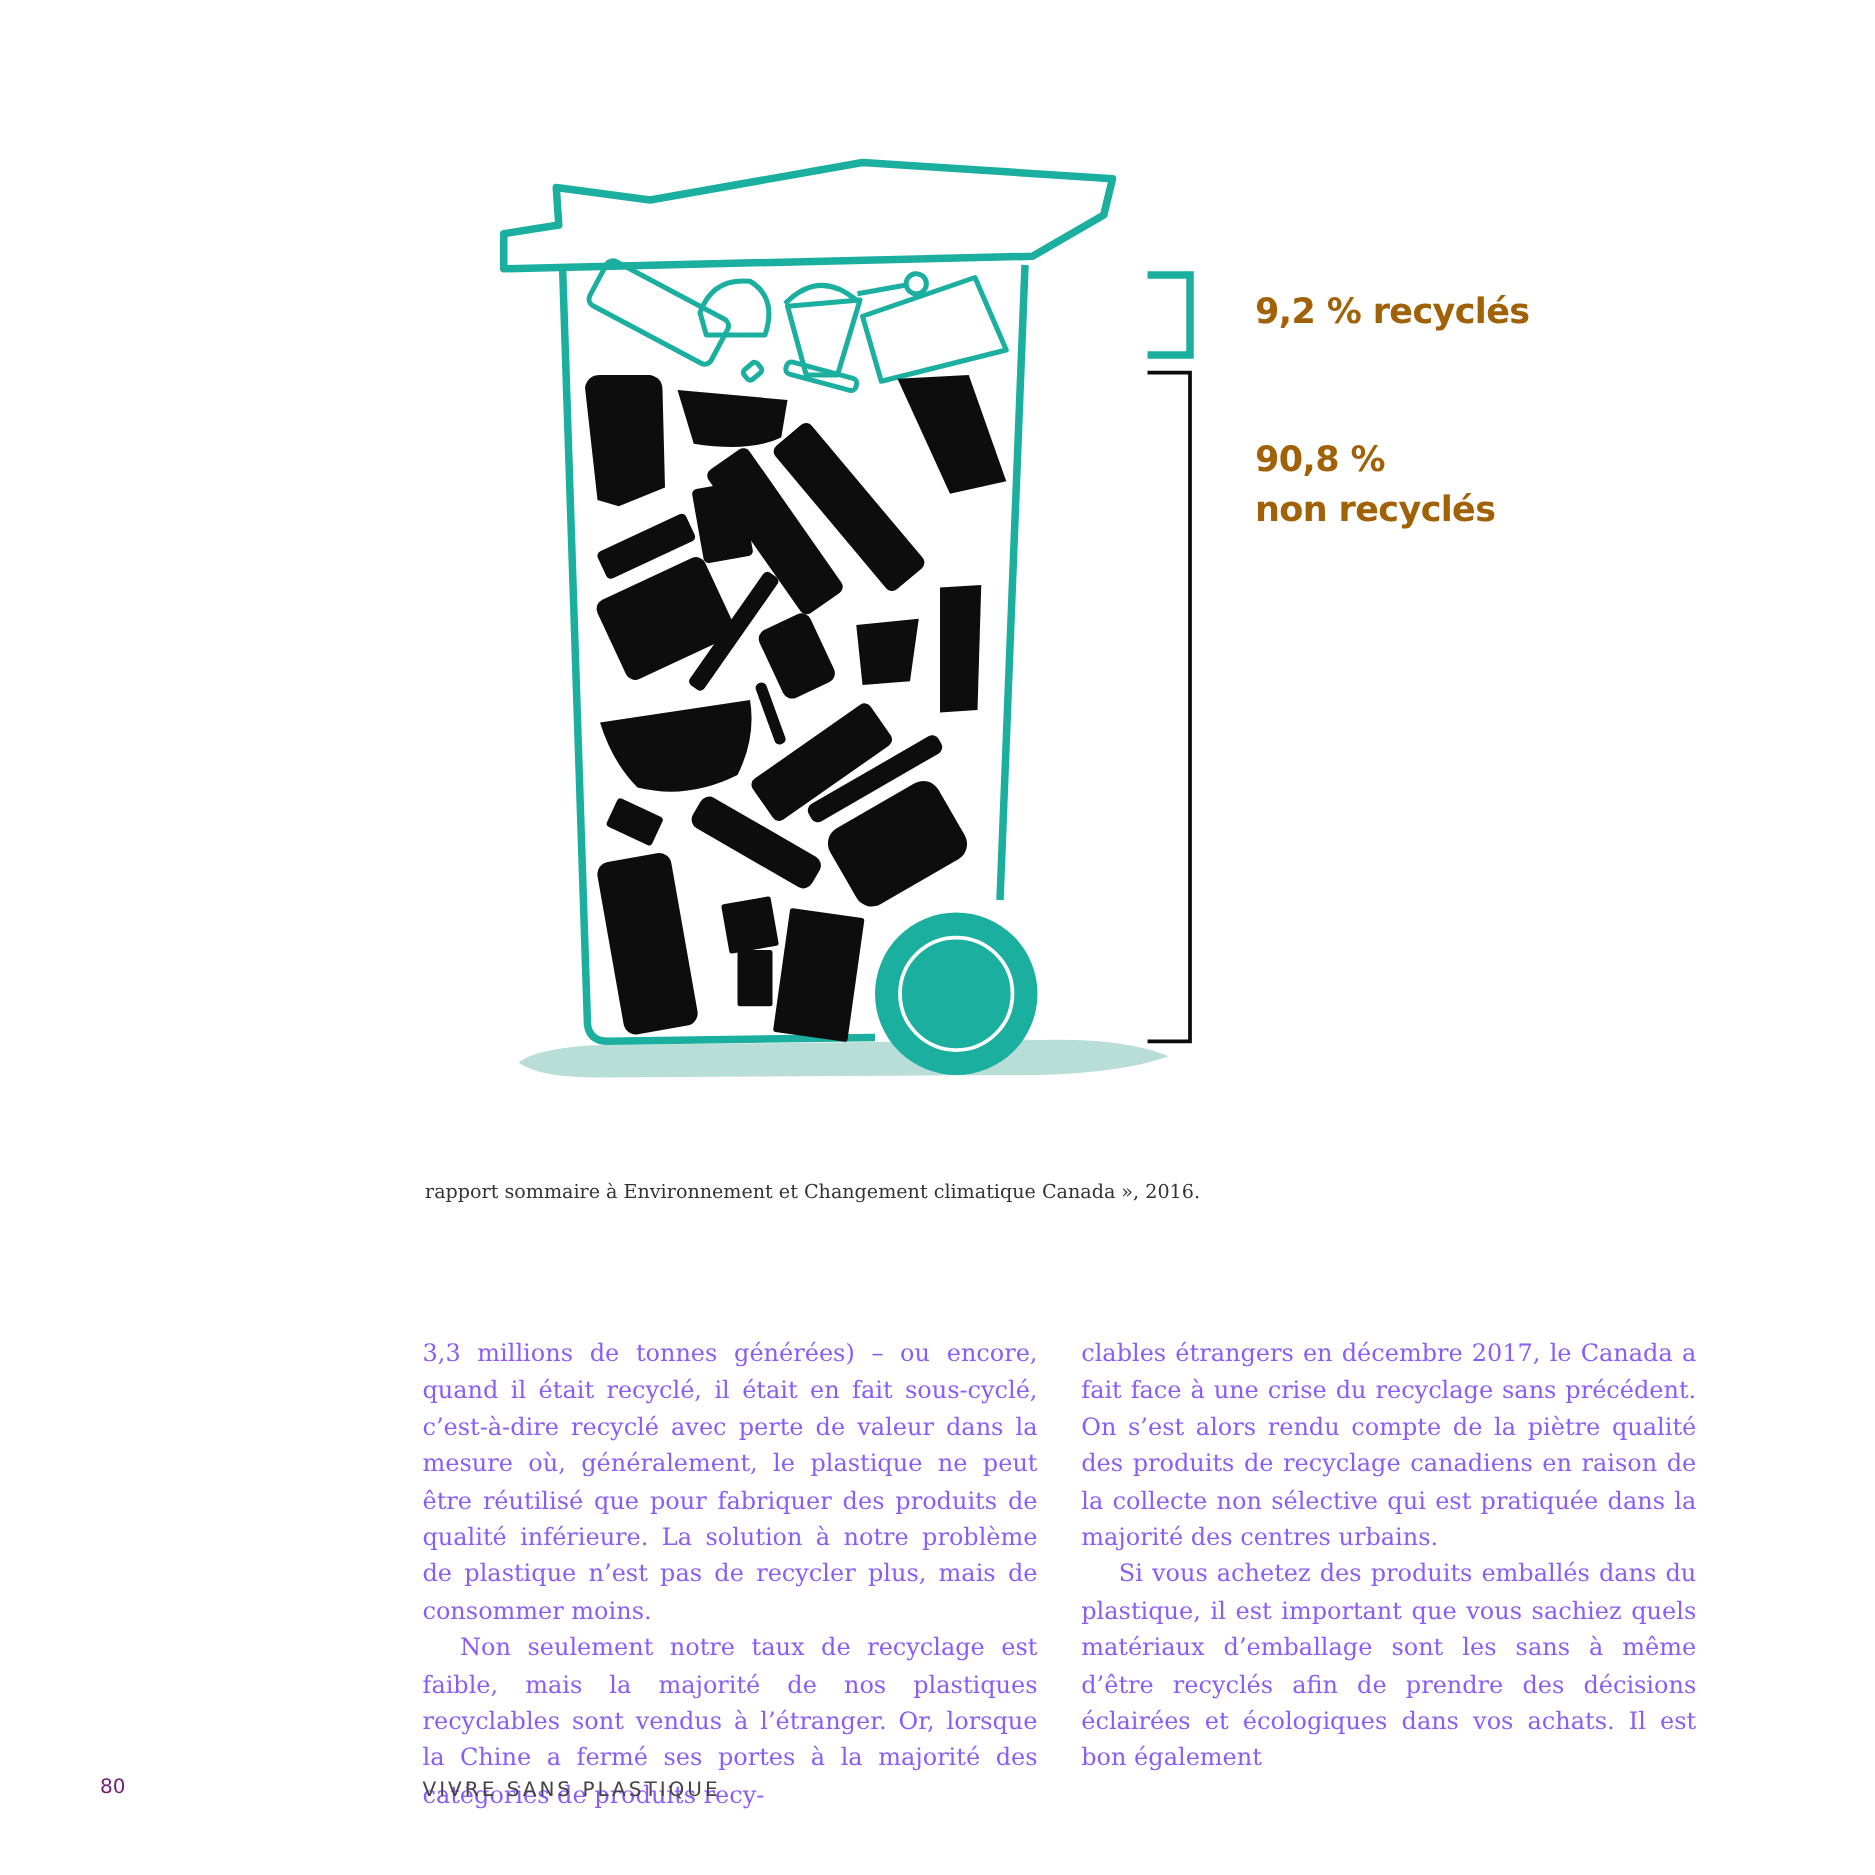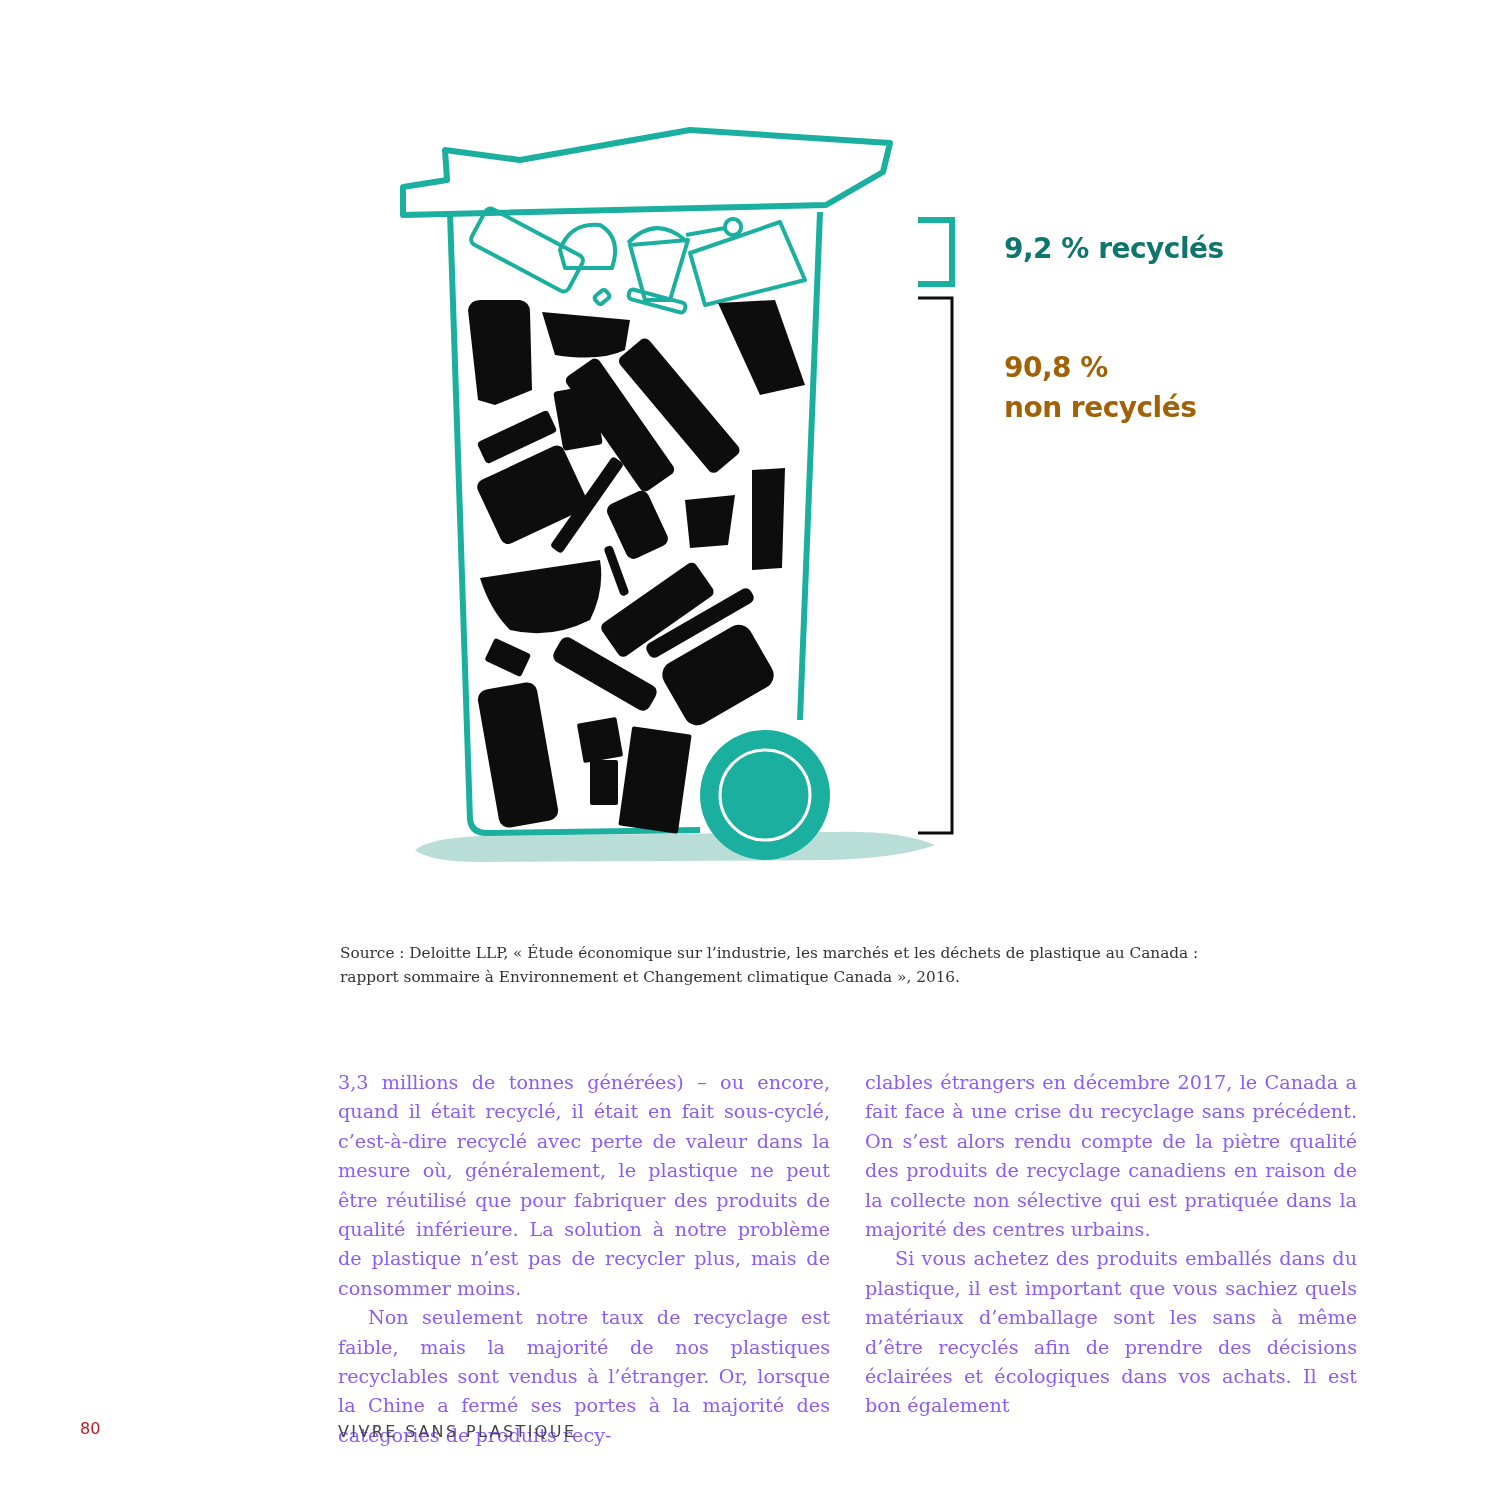--- a/index.html
+++ b/index.html
@@ -3,34 +3,34 @@
   <meta charset="utf-8">
   <style>
     html, body { margin: 0; padding: 0; background: #ffffff; }
     body { width: 1500px; height: 1500px; position: relative; overflow: hidden; }
     .page { position: absolute; inset: 0; }
 
     .illustration { position: absolute; left: 390px; top: 120px; width: 600px; height: 780px; }
     .illustration svg { width: 100%; height: 100%; display: block; }
 
     .bracket-label { position: absolute; font-family: "DejaVu Sans", sans-serif; font-weight: bold; letter-spacing: -0.5px; }
-    .label-recycled { left: 1004px; top: 232px; font-size: 28px; color: #0f766e; }
+    .label-recycled { left: 1004px; top: 232px; font-size: 28px; color: #a16207; }
     .label-nonrecycled { left: 1004px; top: 348px; font-size: 28px; line-height: 40px; color: #a16207; }
 
     .source { position: absolute; left: 340px; top: 941px; width: 900px;
       font-family: "DejaVu Serif", serif; font-size: 15.3px; line-height: 24px; color: #333; }
 
     .col { position: absolute; top: 1068px; width: 492px;
       font-family: "DejaVu Serif", serif; font-size: 19.2px; line-height: 29.4px; color: #8b5cf6; text-align: justify; }
     .col p { margin: 0; }
     .col p.indent { text-indent: 30px; }
     .col-left { left: 338px; }
     .col-right { left: 865px; }
 
-    .footer-page { position: absolute; left: 80px; top: 1419px; font-family: "DejaVu Sans", sans-serif; font-size: 16px; color: #b91c1c; }
+    .footer-page { position: absolute; left: 80px; top: 1419px; font-family: "DejaVu Sans", sans-serif; font-size: 16px; color: #701a75; }
     .footer-title { position: absolute; left: 338px; top: 1422px; font-family: "DejaVu Sans", sans-serif; font-size: 16px; letter-spacing: 2.4px; color: #444; }
   </style>
 </head>
 <body>
 
 <div class="page">
 
   <div class="illustration">
     <svg viewBox="390 120 600 780" xmlns="http://www.w3.org/2000/svg">
 
@@ -85,21 +85,20 @@
     </svg>
   </div>
 
   <div class="bracket-label label-recycled">9,2 % recyclés</div>
   <div class="bracket-label label-nonrecycled">
     <div>90,8 %</div>
     <div>non recyclés</div>
   </div>
 
   <div class="source">
-    <div>Source : Deloitte LLP, « Étude économique sur l’industrie, les marchés et les déchets de plastique au Canada :</div>
     <div>rapport sommaire à Environnement et Changement climatique Canada », 2016.</div>
   </div>
 
   <div class="col col-left">
     <p>3,3 millions de tonnes générées) – ou encore, quand il était recyclé, il était en fait sous-cyclé, c’est-à-dire recyclé avec perte de valeur dans la mesure où, généralement, le plastique ne peut être réutilisé que pour fabriquer des produits de qualité inférieure. La solution à notre problème de plastique n’est pas de recycler plus, mais de consommer moins.</p>
     <p class="indent">Non seulement notre taux de recyclage est faible, mais la majorité de nos plastiques recyclables sont vendus à l’étranger. Or, lorsque la Chine a fermé ses portes à la majorité des catégories de produits recy-</p>
   </div>
 
   <div class="col col-right">
     <p>clables étrangers en décembre 2017, le Canada a fait face à une crise du recyclage sans précédent. On s’est alors rendu compte de la piètre qualité des produits de recyclage canadiens en raison de la collecte non sélective qui est pratiquée dans la majorité des centres urbains.</p>

